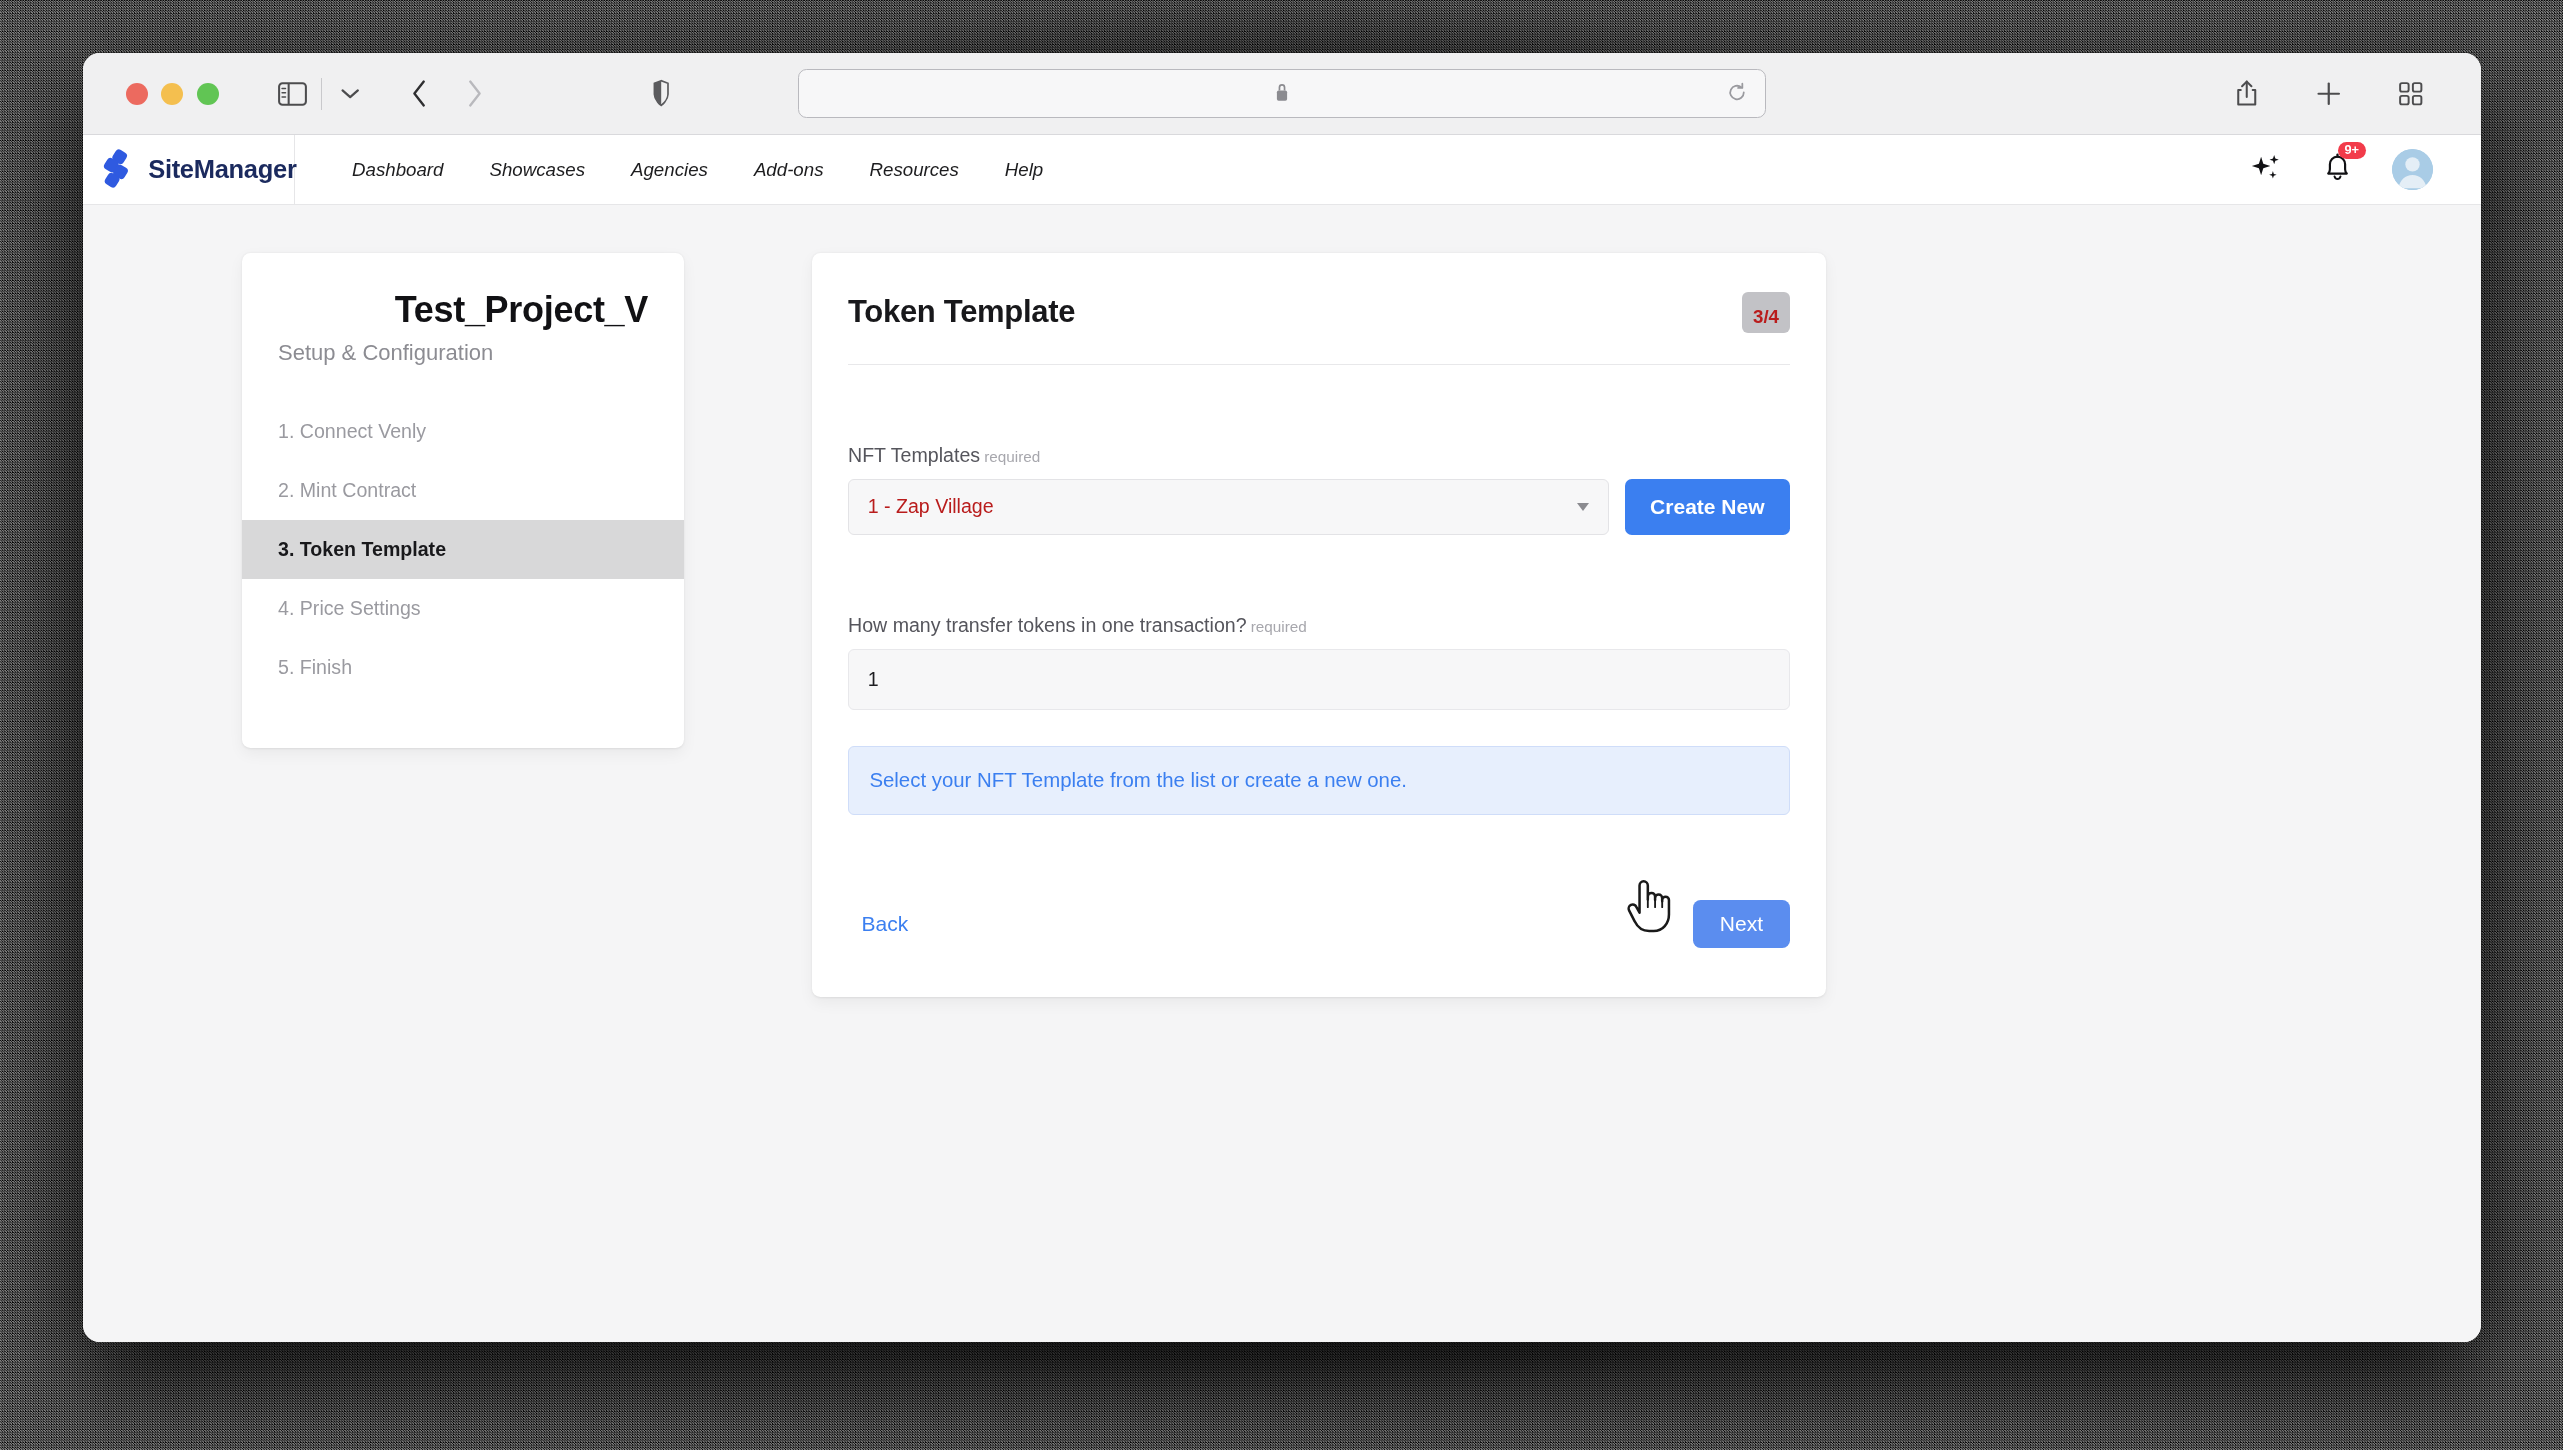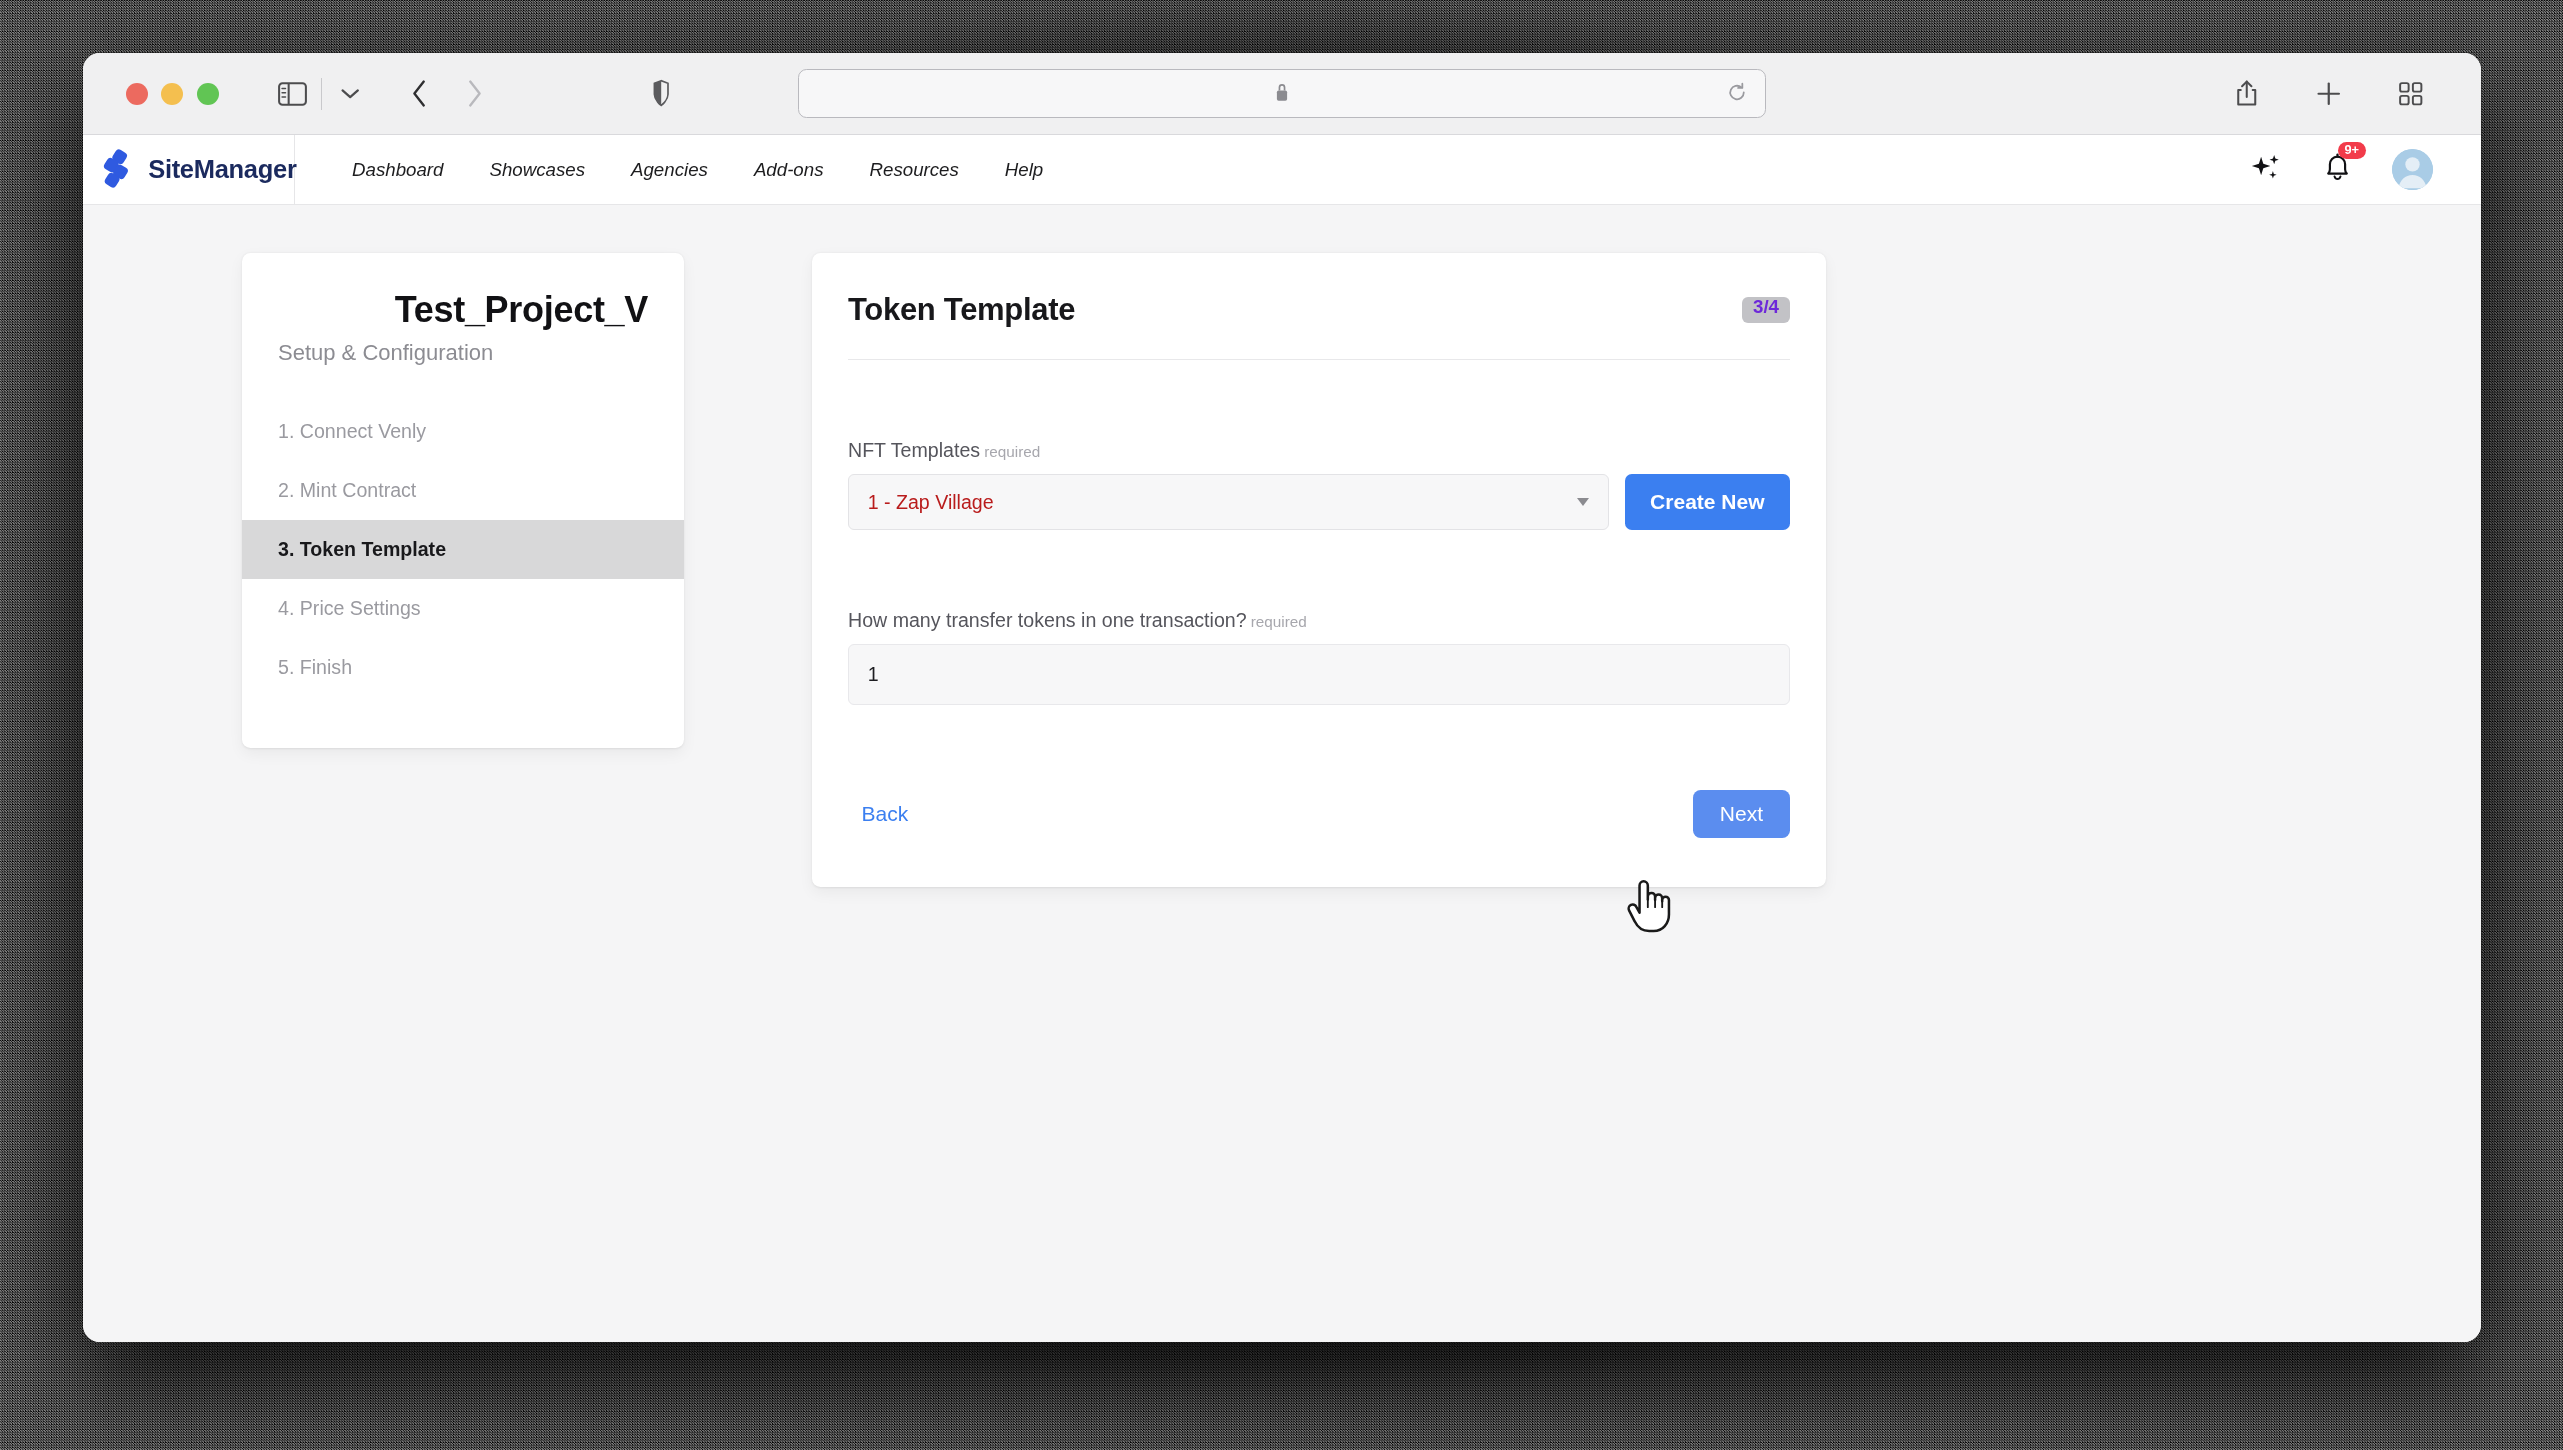--- a/index.html
+++ b/index.html
@@ -231,25 +231,25 @@
     border-bottom: 0.9px solid #e8e8ea;
   }
   .main-title {
     font-size: 31px;
     font-weight: 700;
     color: #18181b;
     letter-spacing: -0.3px;
   }
   .step-badge {
     background: #c2c2c6;
-    color: #6d28d9;
+    color: #b91c1c;
     font-size: 18.7px;
     font-weight: 700;
     border-radius: 6px;
-    padding: 1px 11px 6px;
+    padding: 16px 11px 6px;
     line-height: 1;
     text-align: center;
   }
 
   .field-block { margin-top: 39px; }
   .field-label {
     font-size: 19.6px;
     color: #55555c;
     display: flex;
     align-items: baseline;
@@ -541,20 +541,21 @@
           </div>
 
           <div class="field-block">
             <div class="field-label">
               <span>How many transfer tokens in one transaction?</span>
               <span class="req">required</span>
             </div>
             <input class="text-input" type="text" value="1" style="">
           </div>
 
+          <div class="alert">Select your NFT Template from the list or create a new one.</div>
 
           <div class="footer">
             <button class="btn-back">Back</button>
             <button class="btn-next">Next</button>
           </div>
         </div>
 
       </div>
     </div>
 

